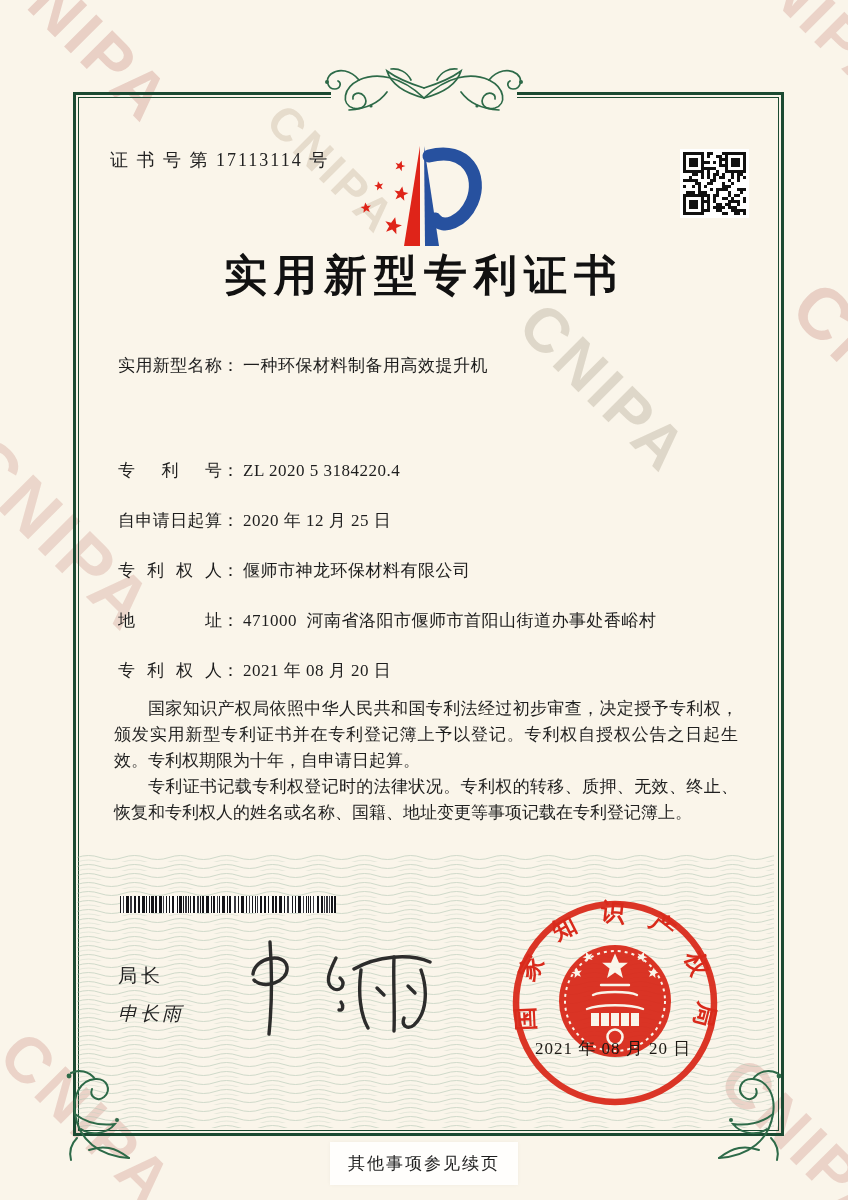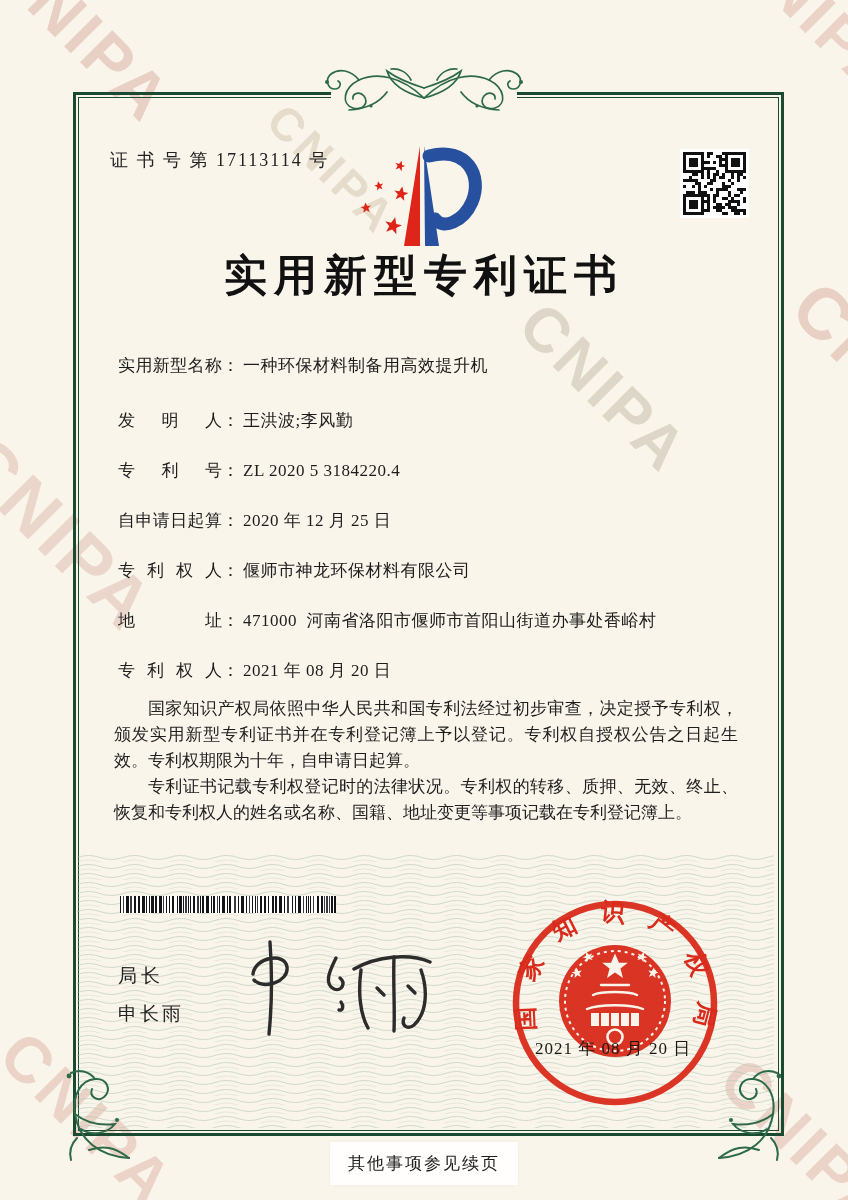--- a/index.html
+++ b/index.html
@@ -64,21 +64,21 @@
   }
   .body-text p{margin:0;text-indent:2em;}
   
   .barcode{
     position:absolute;left:120px;top:896px;width:216px;height:17px;background:#fdfdfb;
     display:flex;align-items:stretch;overflow:hidden;z-index:5;
   }
   .barcode i{display:block;height:100%;}
   
   .director-label{position:absolute;left:118px;top:963px;font-size:19px;letter-spacing:4px;z-index:5;}
-  .director-name{position:absolute;left:118px;top:1001px;font-size:19px;letter-spacing:3px;z-index:5;}
+  .director-name{position:absolute;left:118px;top:1001px;font-size:19px;letter-spacing:3px;z-index:5;font-style:italic;}
   .signature{position:absolute;left:243px;top:928px;z-index:6;}
   
   .seal{position:absolute;left:509px;top:897px;width:212px;height:212px;z-index:5;}
   .seal svg{display:block;}
   .seal-ring-text{font-size:24px;font-weight:bold;letter-spacing:23px;fill:#d92a1b;}
   .seal-date{
     position:absolute;left:-4px;right:0;top:140px;text-align:center;
     font-size:17px;color:#1c1914;letter-spacing:1px;white-space:nowrap;z-index:7;
   }
   
@@ -616,23 +616,20 @@
       <i class="b"></i>
       <i class="b"></i>
       <i class=""></i>
       <i class="b"></i>
     </div>
 
   <h1 class="title">实用新型专利证书</h1>
 
   <div class="frow" style="top:354px">
     <span class="flabel">实用新型名称</span><span class="fcolon">：</span><span class="fvalue">一种环保材料制备用高效提升机</span>
-  </div>
-  <div class="frow" style="top:409px">
-    <span class="flabel">发明人</span><span class="fcolon">：</span><span class="fvalue">王洪波;李风勤</span>
   </div>
   <div class="frow" style="top:459px">
     <span class="flabel">专利号</span><span class="fcolon">：</span><span class="fvalue">ZL 2020 5 3184220.4</span>
   </div>
   <div class="frow" style="top:509px">
     <span class="flabel">自申请日起算</span><span class="fcolon">：</span><span class="fvalue">2020 年 12 月 25 日</span>
   </div>
   <div class="frow" style="top:559px">
     <span class="flabel">专利权人</span><span class="fcolon">：</span><span class="fvalue">偃师市神龙环保材料有限公司</span>
   </div>

